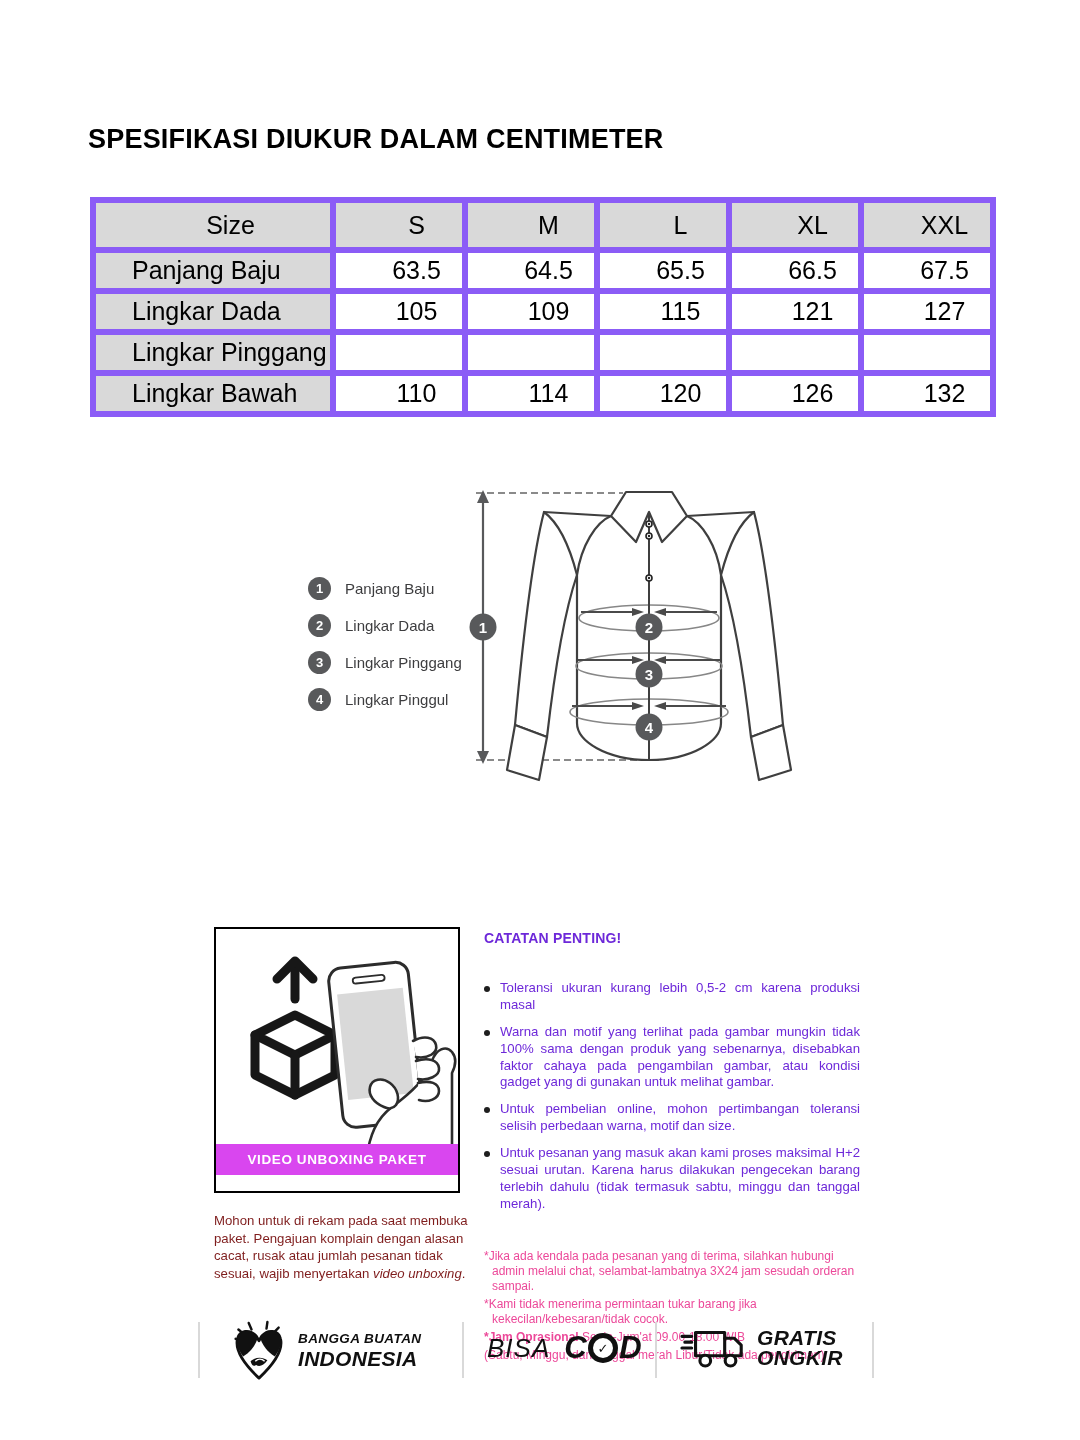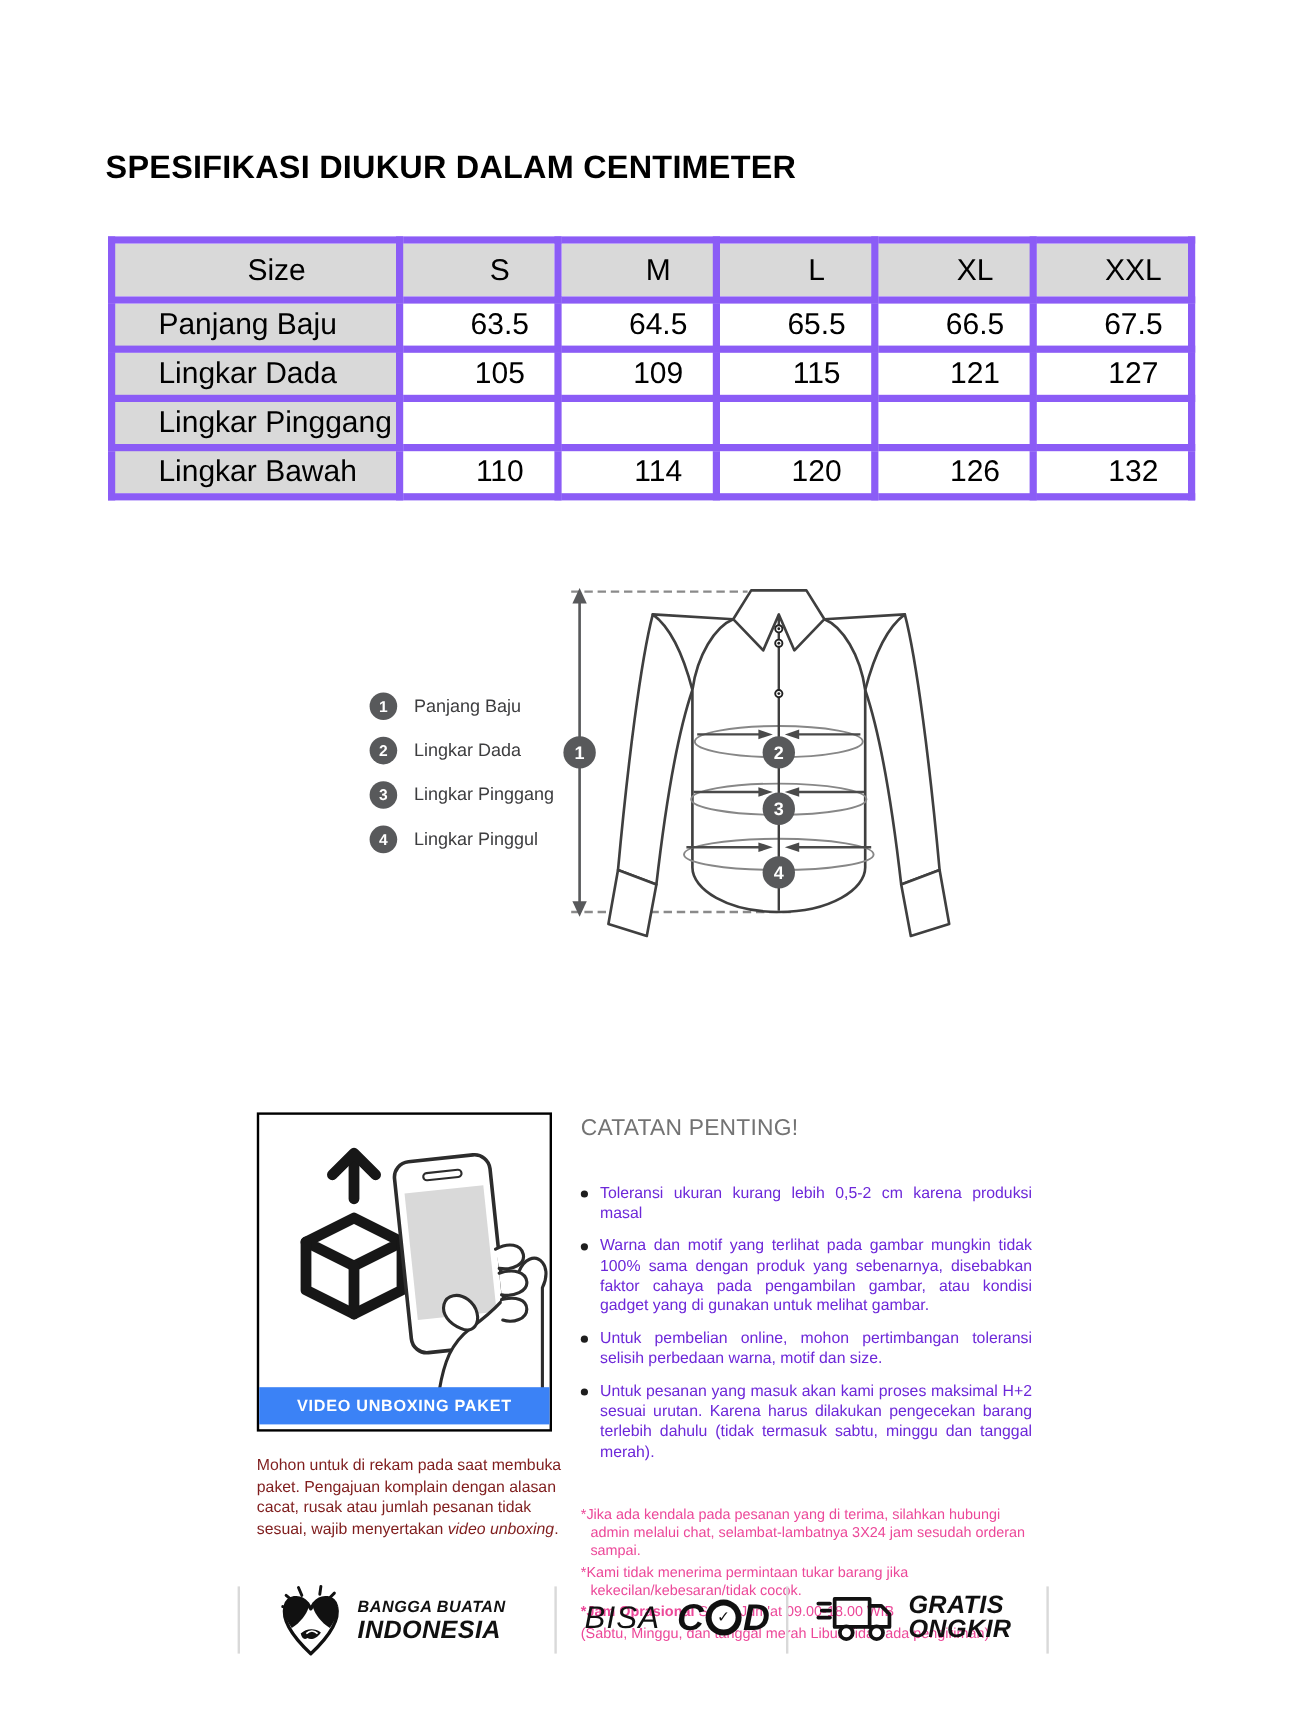--- a/index.html
+++ b/index.html
@@ -22,27 +22,27 @@
   .legend-item{display:flex;align-items:center;gap:14px;height:24px;margin-bottom:13px;}
   .legend-num{flex:0 0 auto;width:23px;height:23px;border-radius:50%;background:#58595b;color:#fff;
               font-size:13px;font-weight:bold;display:flex;align-items:center;justify-content:center;}
   .legend-label{font-size:15px;color:#3d3d3f;}
 
   .shirt-svg{position:absolute;left:460px;top:478px;width:380px;height:332px;}
 
   
   .unbox-card{position:absolute;left:214px;top:927px;width:246px;height:266px;border:2px solid #000;box-sizing:border-box;background:#fff;}
   .unbox-art{position:absolute;left:0;top:0;width:242px;height:230px;}
-  .unbox-bar{position:absolute;left:0;bottom:4px;width:100%;height:31px;background:#3b82f6;color:#fff;
+  .unbox-bar{position:absolute;left:0;bottom:16px;width:100%;height:31px;background:#d946ef;color:#fff;
              display:flex;align-items:center;justify-content:center;font-size:13.5px;font-weight:bold;letter-spacing:.6px;}
   .unbox-note{position:absolute;left:214px;top:1212px;width:260px;font-size:13.2px;line-height:1.33;color:#7f1d1d;}
 
   
   .notes{position:absolute;left:484px;top:930px;width:376px;}
-  .notes-title{font-size:19px;font-weight:400;margin:0 0 34px 0;letter-spacing:.2px;color:#737373;}
+  .notes-title{font-size:14px;font-weight:700;margin:0 0 34px 0;letter-spacing:.2px;color:#6d28d9;}
   .bullet{display:flex;gap:10px;margin-bottom:10px;}
   .dot{flex:0 0 auto;width:6px;height:6px;border-radius:50%;background:#1e1e1e;margin-top:6px;}
   .btext{font-size:13.2px;line-height:1.28;text-align:justify;color:#6d28d9;}
   .footnotes{margin-top:36px;}
   .fn{font-size:12px;line-height:1.26;color:#ec4899;padding-left:8px;text-indent:-8px;margin-bottom:3px;}
   .fn .fnb{font-weight:bold;}
 
   
   .footer{position:absolute;left:0;top:1316px;width:1080px;height:66px;}
   .vdiv{position:absolute;top:6px;height:56px;width:2px;background:#d9d9d9;}

